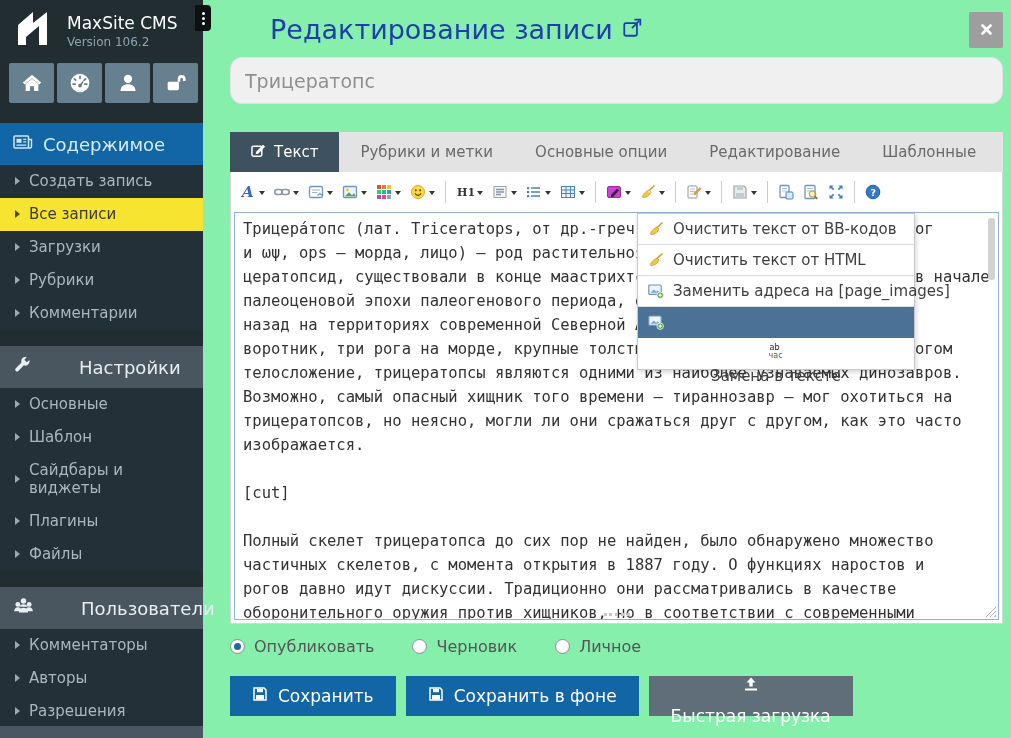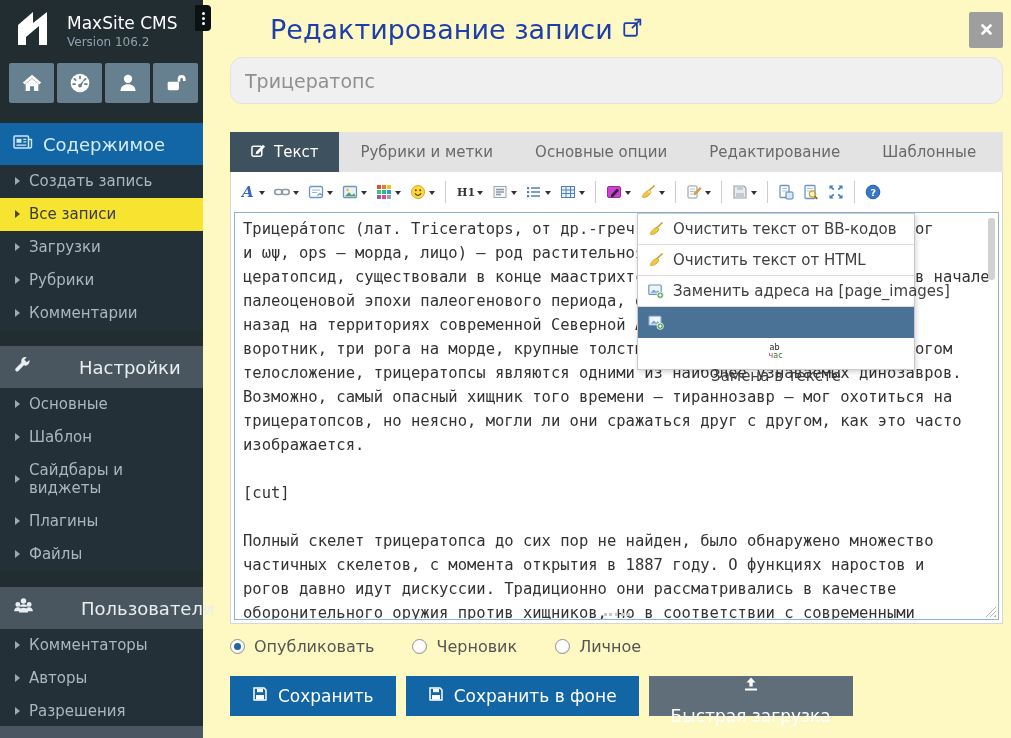--- a/index.html
+++ b/index.html
@@ -1,18 +1,18 @@
 <!DOCTYPE html>
 <html><head>
 <meta charset="utf-8">
 <style>
   * { box-sizing: border-box; }
   html,body { margin:0; padding:0; }
   body { font-family:"DejaVu Sans","Liberation Sans",sans-serif; background:#fff; }
-  .page { width:1011px; height:738px; overflow:hidden; position:relative; display:flex; background:#fef9c3; }
+  .page { width:1011px; height:738px; overflow:hidden; position:relative; display:flex; background:#86efac; }
 
   
   .sidebar { width:203px; flex-shrink:0; background:#222d32; position:relative; }
   .brand { display:flex; align-items:center; gap:10px; padding:11px 0 4px 13px; }
   .brand-name { font-size:17px; color:#fff; }
   .brand-ver { font-size:12px; color:#8da3af; margin-top:2px; }
   .quick { display:flex; gap:3px; padding:8px 0 0 9px; }
   .qbtn { width:45px; height:40px; background:#66808f; border-radius:2px; display:flex; align-items:center; justify-content:center; cursor:pointer; }
   .sec-h { height:42px; display:flex; align-items:center; gap:10px; padding-left:13px; font-size:18px; cursor:pointer; }
   .sec-h.blue { background:#1266a5; color:#d6ebfb; margin-top:20px; }

